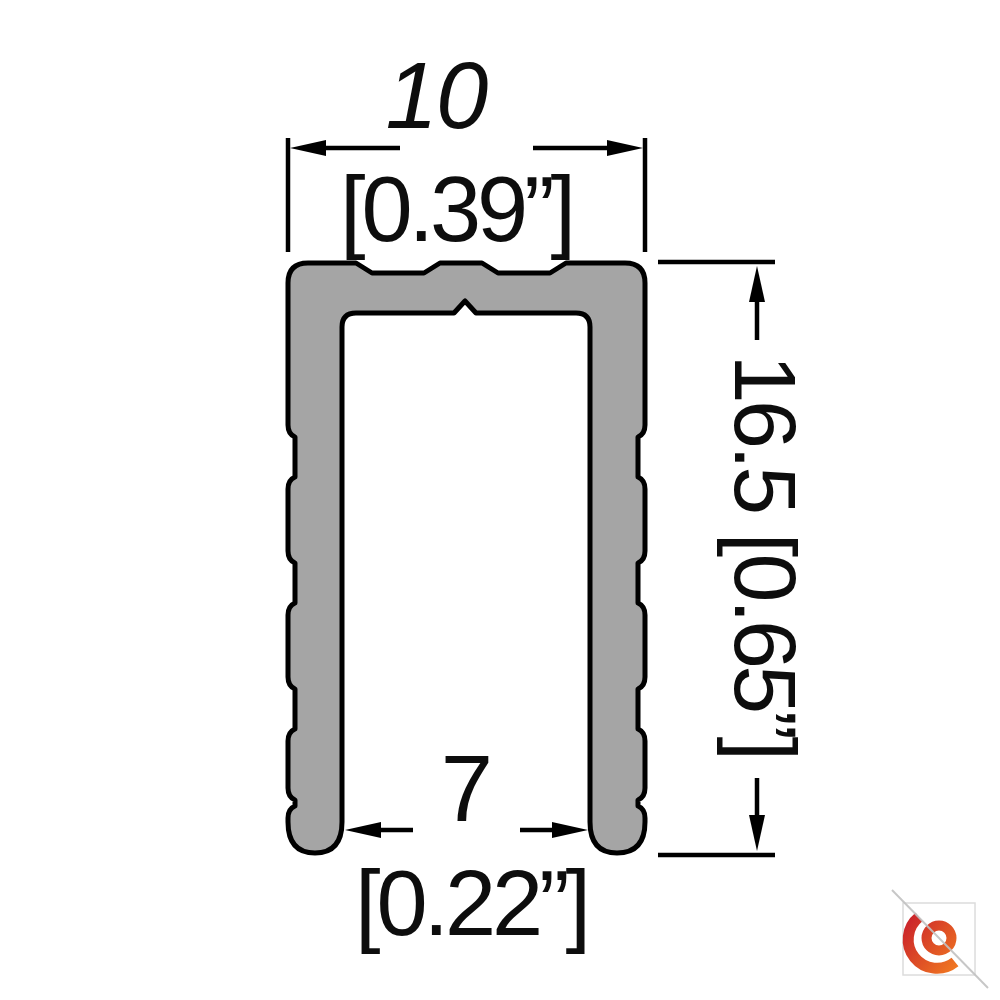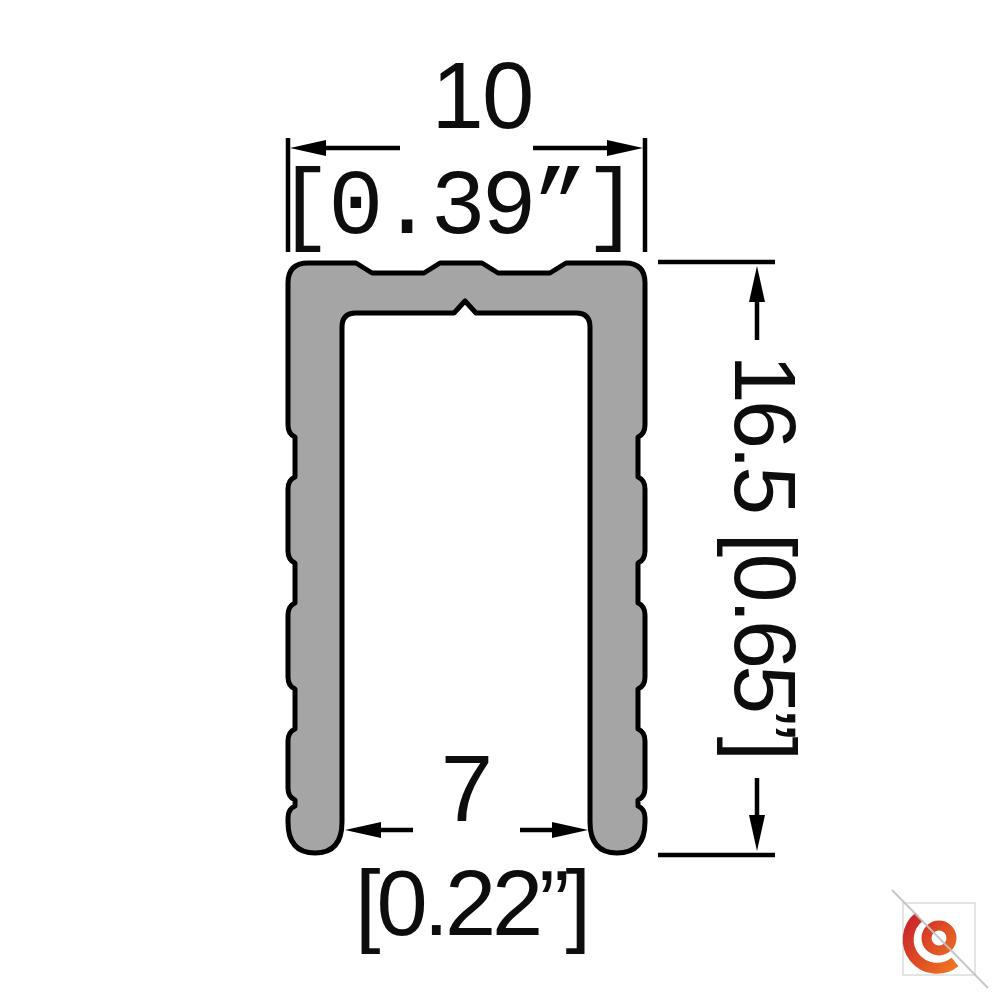--- a/index.html
+++ b/index.html
@@ -102,23 +102,23 @@
     </g>
 
     <g>
       <rect x="903" y="903" width="72" height="72" fill="none" stroke="#dcdcdc" stroke-width="1.5"></rect>
       <path d="M 919 917 A 28 28 0 1 0 955 962" fill="none" stroke="url(#logoGrad)" stroke-width="11" stroke-linecap="butt"></path>
       <circle cx="939" cy="938" r="12.5" fill="none" stroke="url(#logoGrad)" stroke-width="10"></circle>
       <line x1="892" y1="890" x2="988" y2="988" stroke="#c2c2c2" stroke-width="2" opacity="0.9"></line>
     </g>
   </svg>
 
-  <div class="dim-text dim-mm" style="left:482px; top:96px;">10</div>
+  <div class="dim-text dim-mm" style="left:436px; top:96px;font-style:italic;">10</div>
 
-  <div class="dim-text dim-in" style="left:456px; top:209px;font-family:Liberation Mono, monospace;">[0.39”]</div>
+  <div class="dim-text dim-in" style="left:456px; top:209px;">[0.39”]</div>
 
   <div class="dim-text dim-vertical" style="left:765px; top:556px;">16.5 [0.65”]</div>
 
   <div class="dim-text dim-mm" style="left:466px; top:789px;">7</div>
 
   <div class="dim-text dim-in" style="left:471px; top:903px;">[0.22”]</div>
 
 </div>
 
 </body></html>

